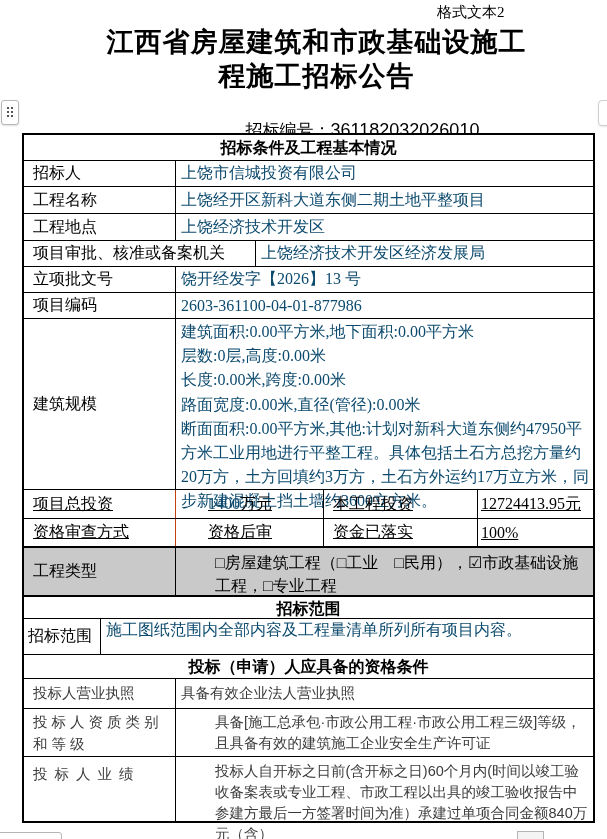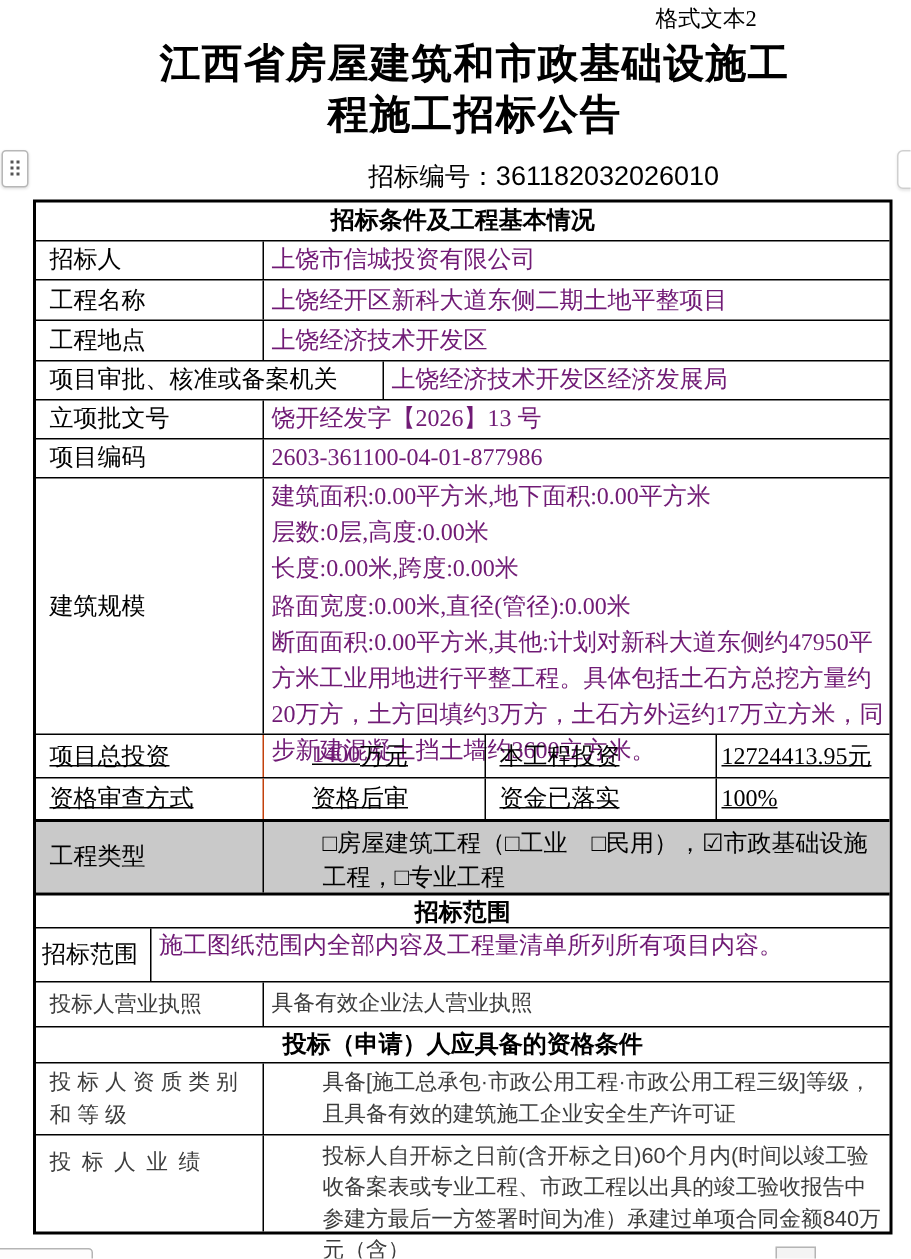--- a/index.html
+++ b/index.html
@@ -4,21 +4,21 @@
 <style>
   * { margin:0; padding:0; box-sizing:border-box; }
   html,body { width:607px; height:839px; background:#ffffff; overflow:hidden; position:relative;
     font-family:"Liberation Serif","DejaVu Serif",serif; color:#000; }
 
   .corner-tag { position:absolute; left:437px; top:3px; font-size:15px; }
 
   .doc-title { position:absolute; top:25px; left:0; width:100%; text-align:center;
     font-weight:bold; font-size:27px; line-height:34px; letter-spacing:1px;padding-left:26px; }
 
-  .bid-no-line { position:absolute; top:106px; left:0; width:100%; text-align:center;
+  .bid-no-line { position:absolute; top:119px; left:0; width:100%; text-align:center;
     padding-left:118px; font-size:17px; }
   .bid-no-line .num { font-family:"Liberation Sans","DejaVu Sans",sans-serif; font-size:18px; }
 
   
   .drag-handle { position:absolute; left:1px; top:100px; width:18px; height:25px;
     background:#fff; border:1px solid #b7b7b7; border-radius:3px; box-shadow:0 1px 2px rgba(0,0,0,.12); }
   .drag-handle .dots { position:absolute; left:5px; top:6px; width:2px; height:2px; background:#555;
     box-shadow:0 0 #555, 4px 0 #555, 0 4px #555, 4px 4px #555, 0 8px #555, 4px 8px #555; }
   .side-btn-right { position:absolute; left:598px; top:100px; width:20px; height:26px;
     background:#fff; border:1px solid #cfcfcf; border-radius:4px; box-shadow:0 1px 2px rgba(0,0,0,.10); }
@@ -31,21 +31,21 @@
 
   .trow { display:flex; border-top:1px solid #000; align-items:stretch; }
   .trow:first-child { border-top:none; }
   .sec-header { display:block; text-align:center; font-weight:bold; font-size:16px; }
   .sec-header.h1 { height:25px; line-height:25px; }
   .sec-header.h2 { height:23px; line-height:23px; border-top:2px solid #000; }
   .sec-header.h3 { height:24px; line-height:24px; }
 
   .cl { width:151px; display:flex; align-items:center; padding-left:9px; font-size:16px; flex-shrink:0; }
   .cv { flex:1; border-left:1px solid #000; display:flex; align-items:center; padding:1px 4px 1px 5px; font-size:16px; }
-  .blue { color:#701a75; }
+  .blue { color:#0c4a6e; }
 
   .r-std { height:26px; }
   .r-name { height:27px; }
   .r-approval { height:26px; }
   .r-approval .cl { width:231px; }
   .r-scale { height:171px; }
   .r-scale .cv { display:block; padding-top:1px; }
   .r-scale .cv div { line-height:24.2px; font-size:16px; }
   .r-four { height:29px;text-decoration:underline; }
   .r-four .c1 { width:151px; flex-shrink:0; display:flex; align-items:center; padding-left:9px; font-size:16px; }
@@ -158,26 +158,26 @@
       </div>
   </div>
 
   <div class="trow sec-header h2">招标范围</div>
 
   <div class="trow r-scope">
     <div class="cl">招标范围</div>
     <div class="cv blue">施工图纸范围内全部内容及工程量清单所列所有项目内容。</div>
   </div>
 
+  <div class="trow sec-header h3">投标（申请）人应具备的资格条件</div>
+
   <div class="trow r-license bsec">
     <div class="cl">投标人营业执照</div>
     <div class="cv">具备有效企业法人营业执照</div>
   </div>
-
-  <div class="trow sec-header h3">投标（申请）人应具备的资格条件</div>
 
   <div class="trow r-qual bsec">
     <div class="cl">投标人资质类别和等级</div>
     <div class="cv">
         <span class="wrap">具备[施工总承包·市政公用工程·市政公用工程三级]等级，且具备有效的建筑施工企业安全生产许可证</span>
       </div>
   </div>
 
   <div class="trow r-perf bsec">
     <div class="cl">投标人业绩</div>

